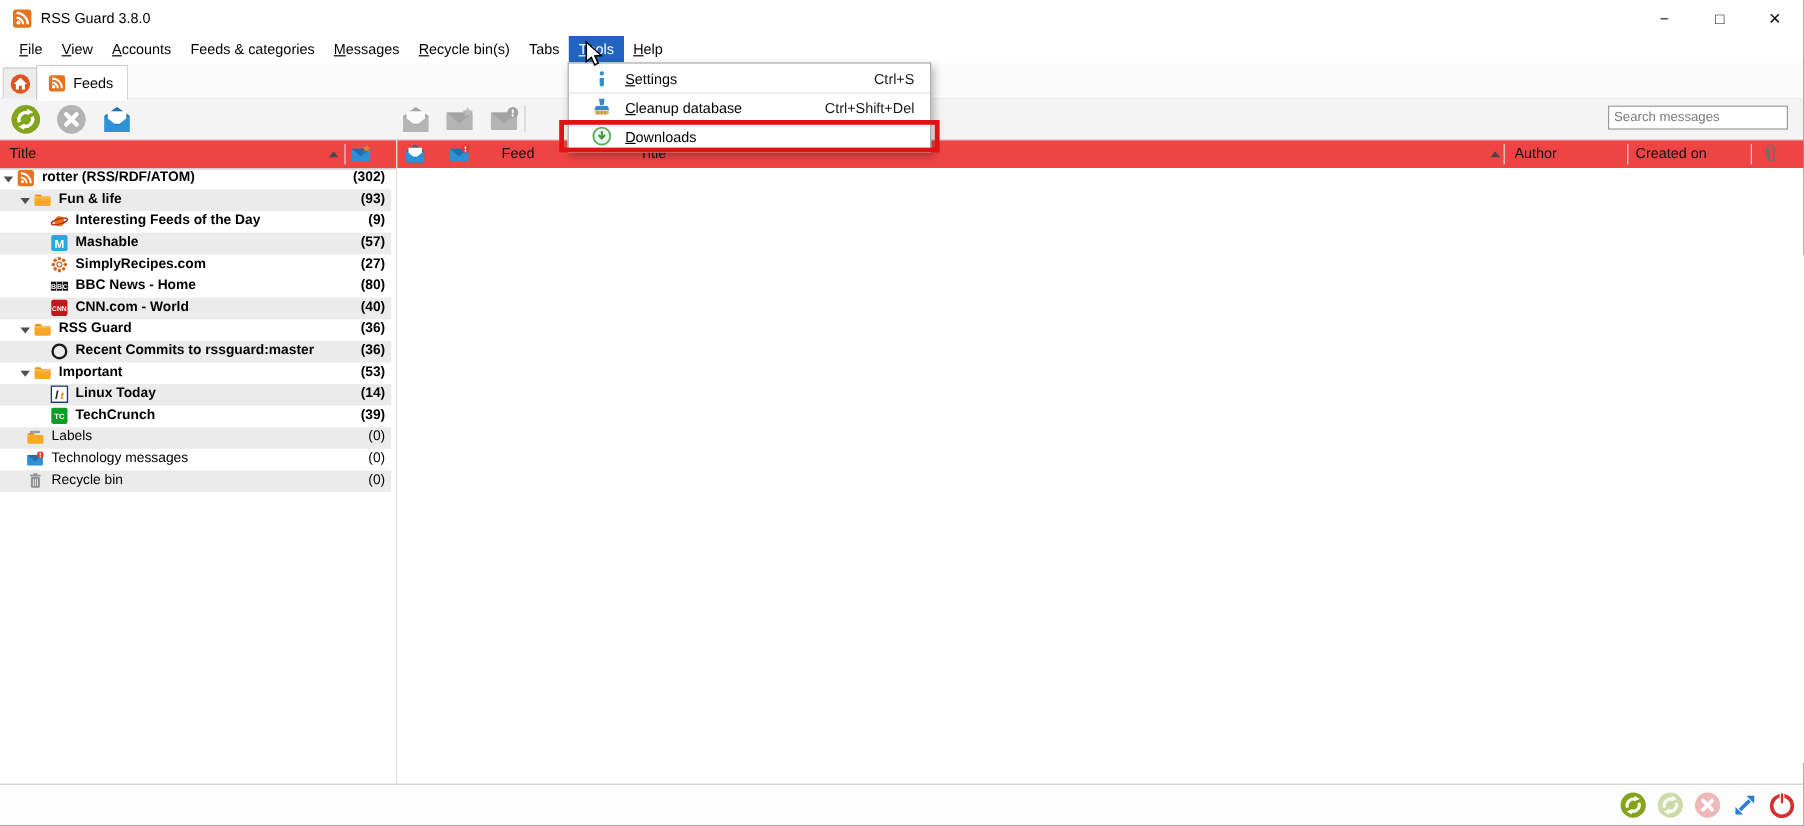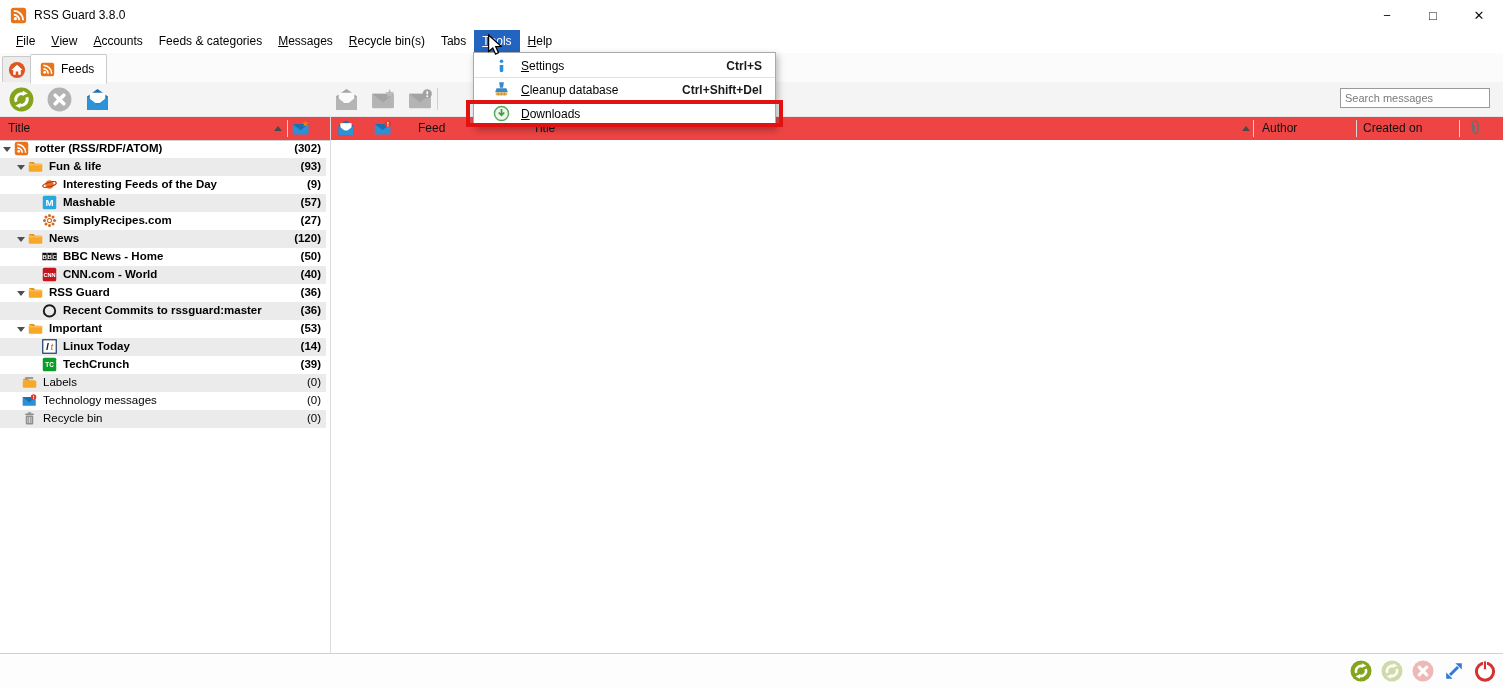--- a/index.html
+++ b/index.html
@@ -58,21 +58,21 @@
   .statusbar{position:absolute;left:0;right:0;bottom:0;height:34px;background:#fdfdfd;border-top:1px solid #d0d0d0;}
   .sb-icons{position:absolute;right:7px;top:5px;display:flex;gap:8px;}
   .sb-btn{width:23px;height:23px;display:flex;align-items:center;justify-content:center;}
   .sb-btn.pale{opacity:.38;}
 
   
   .popup{position:absolute;top:52px;width:301px;background:#fff;border:1px solid #a9a9a9;box-shadow:2px 3px 7px rgba(0,0,0,.28);z-index:50;padding:1px 0;}
   .pm-item{height:23px;display:flex;align-items:center;padding:0 13px 0 19px;font-size:12px;}
   .pm-item .icon{width:17px;height:17px;margin-right:11px;}
   .pm-label{flex:1;}
-  .pm-short{color:#1a1a1a;font-weight:bold;}
+  .pm-short{color:#1a1a1a;}
   .pm-sep{height:1px;background:#e2e2e2;}
 
   .annotation{position:absolute;border:4px solid #e11212;z-index:60;pointer-events:none;}
   .cursor{position:absolute;z-index:70;pointer-events:none;}
   u{text-decoration:underline;}
 </style>
 </head>
 <body>
 
 <div class="window" id="win">
@@ -297,47 +297,35 @@
               <circle cx="14.7" cy="5.3" r="2"></circle>
               <circle cx="5.3" cy="14.7" r="2"></circle>
               <circle cx="14.7" cy="14.7" r="2"></circle>
             </g>
             <circle cx="10" cy="10" r="2.7" fill="#fff" stroke="#cf6a1f" stroke-width="1.4"></circle>
           </svg>
         </span>
         <span class="fl-label" style="left:63px">SimplyRecipes.com</span>
         <span class="fl-count">(27)</span>
       </div>
-      <div class="fl-row alt unread">
-        <span class="fl-exp" style="left:17px"></span>
-        <span class="icon fl-ico" style="left:28px">
-          <svg viewBox="0 0 20 18" width="100%" height="100%">
-            <path d="M1 5a2 2 0 0 1 2-2h4.6l2 2.4H17a2 2 0 0 1 2 2z" fill="#e8940f"></path>
-            <rect x="1" y="5.5" width="18" height="10.5" rx="1.5" fill="#f6a826"></rect>
-            <rect x="1" y="5.5" width="18" height="2.2" fill="#f9bd57"></rect>
-          </svg>
-        </span>
-        <span class="fl-label" style="left:49px">News</span>
-        <span class="fl-count">(120)</span>
-      </div>
       <div class="fl-row unread">
         <span class="icon fl-ico" style="left:42px">
           <svg viewBox="0 0 22 15" width="100%" height="100%">
             <g fill="#111">
               <rect x="0.5" y="2" width="6.5" height="11"></rect>
               <rect x="7.8" y="2" width="6.5" height="11"></rect>
               <rect x="15.1" y="2" width="6.5" height="11"></rect>
             </g>
             <text x="3.7" y="11" font-size="8.5" font-weight="bold" fill="#fff" text-anchor="middle" font-family="Liberation Sans,sans-serif">B</text>
             <text x="11" y="11" font-size="8.5" font-weight="bold" fill="#fff" text-anchor="middle" font-family="Liberation Sans,sans-serif">B</text>
             <text x="18.3" y="11" font-size="8.5" font-weight="bold" fill="#fff" text-anchor="middle" font-family="Liberation Sans,sans-serif">C</text>
           </svg>
         </span>
         <span class="fl-label" style="left:63px">BBC News - Home</span>
-        <span class="fl-count">(50)</span>
+        <span class="fl-count">(80)</span>
       </div>
       <div class="fl-row alt unread">
         <span class="icon fl-ico" style="left:42px">
           <svg viewBox="0 0 20 20" width="100%" height="100%">
             <rect x="1" y="1" width="18" height="18" rx="2" fill="#c4161c"></rect>
             <text x="10" y="13.5" font-size="7.5" font-weight="bold" fill="#fff" text-anchor="middle" font-family="Liberation Sans,sans-serif">CNN</text>
           </svg>
         </span>
         <span class="fl-label" style="left:63px">CNN.com - World</span>
         <span class="fl-count">(40)</span>

